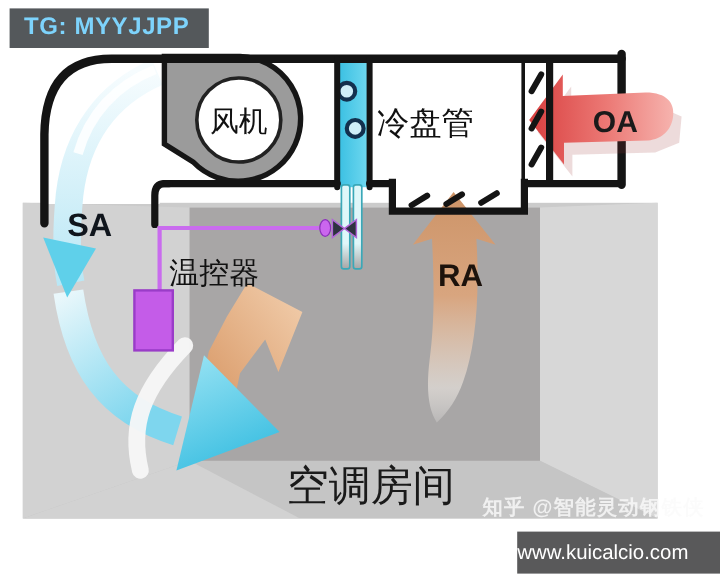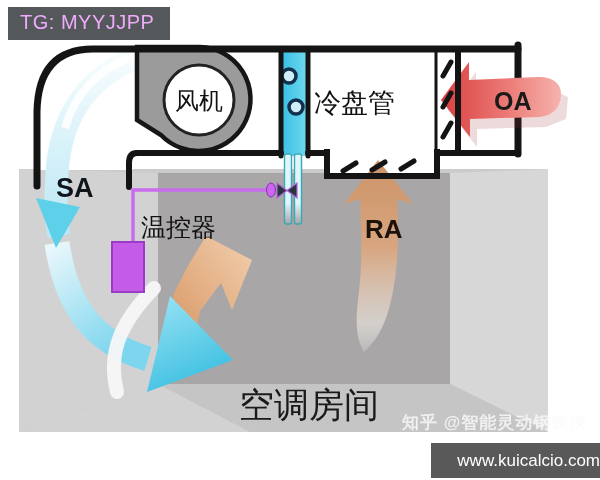--- a/index.html
+++ b/index.html
@@ -1,22 +1,22 @@
 <!DOCTYPE html>
 <html><head>
 <meta charset="utf-8">
 <style>
   html,body{margin:0;padding:0;background:#fff;width:600px;height:480px;overflow:hidden;
     font-family:"Liberation Sans",sans-serif;}
   .stage{position:relative;width:600px;height:480px;background:#fff;}
   svg{position:absolute;left:0;top:0;}
-  .tag-bar{position:absolute;left:8px;top:7px;background:#54585b;color:#f0abfc;
-    font-size:20px;letter-spacing:.5px;padding:4px 16px 6px 12px;}
+  .tag-bar{position:absolute;left:8px;top:7px;background:#54585b;color:#7dd3fc;
+    font-size:20px;letter-spacing:.5px;padding:4px 16px 6px 12px;font-weight:bold;}
   .site-bar{position:absolute;left:431px;top:443px;width:169px;height:35px;background:#59595a;
-    color:#fff;font-size:17px;display:flex;align-items:center;justify-content:flex-end;}
+    color:#fff;font-size:17px;display:flex;align-items:center;justify-content:flex-start;}
   text{font-family:"Liberation Serif",serif;}
   text.latin{font-family:"Liberation Sans",sans-serif;font-weight:bold;}
 </style>
 </head>
 <body>
 
 <div class="stage">
 
 <svg width="600" height="480" viewBox="0 0 600 480">
   <defs>

